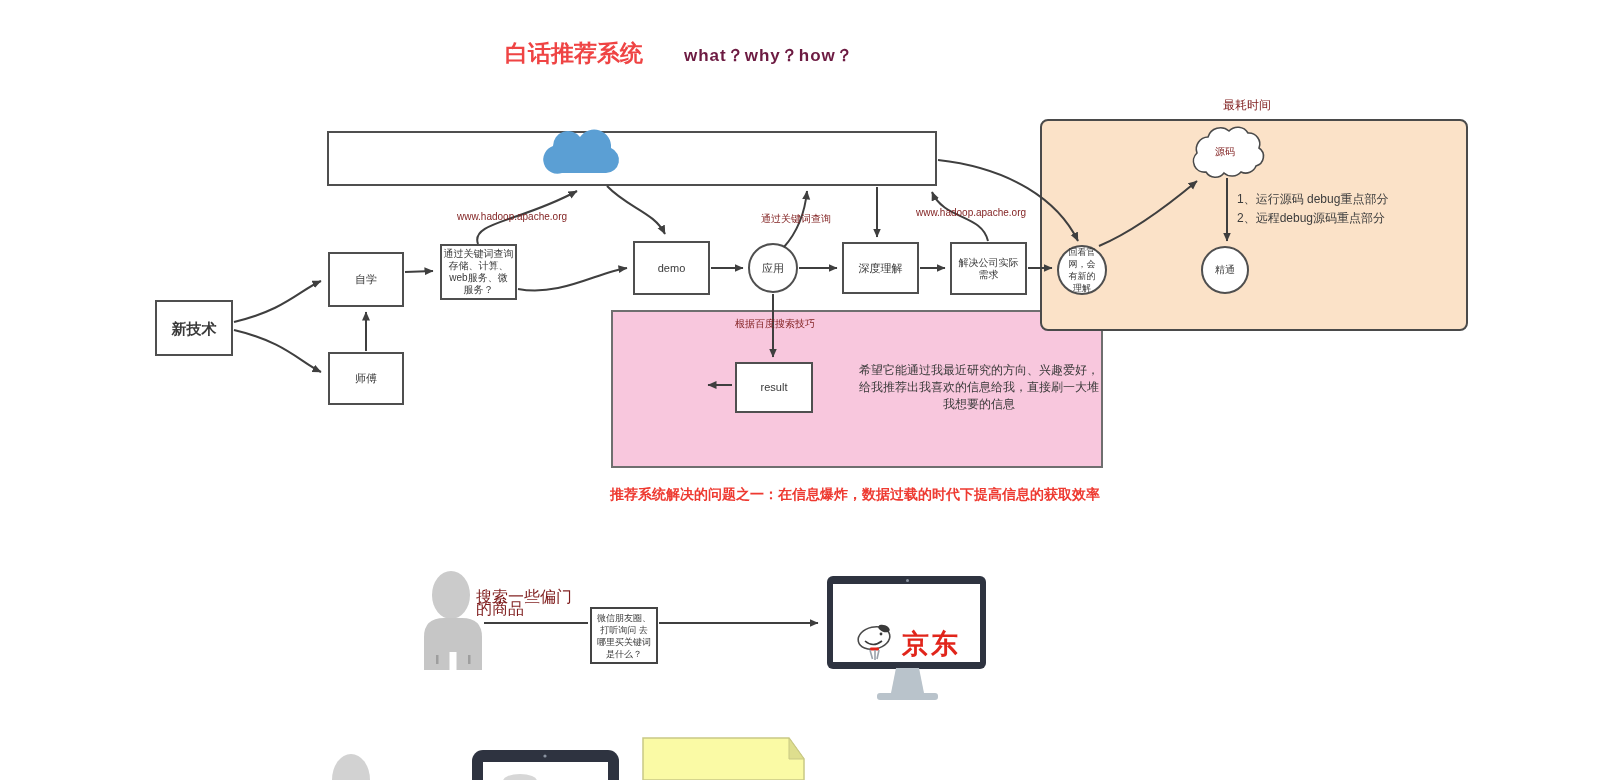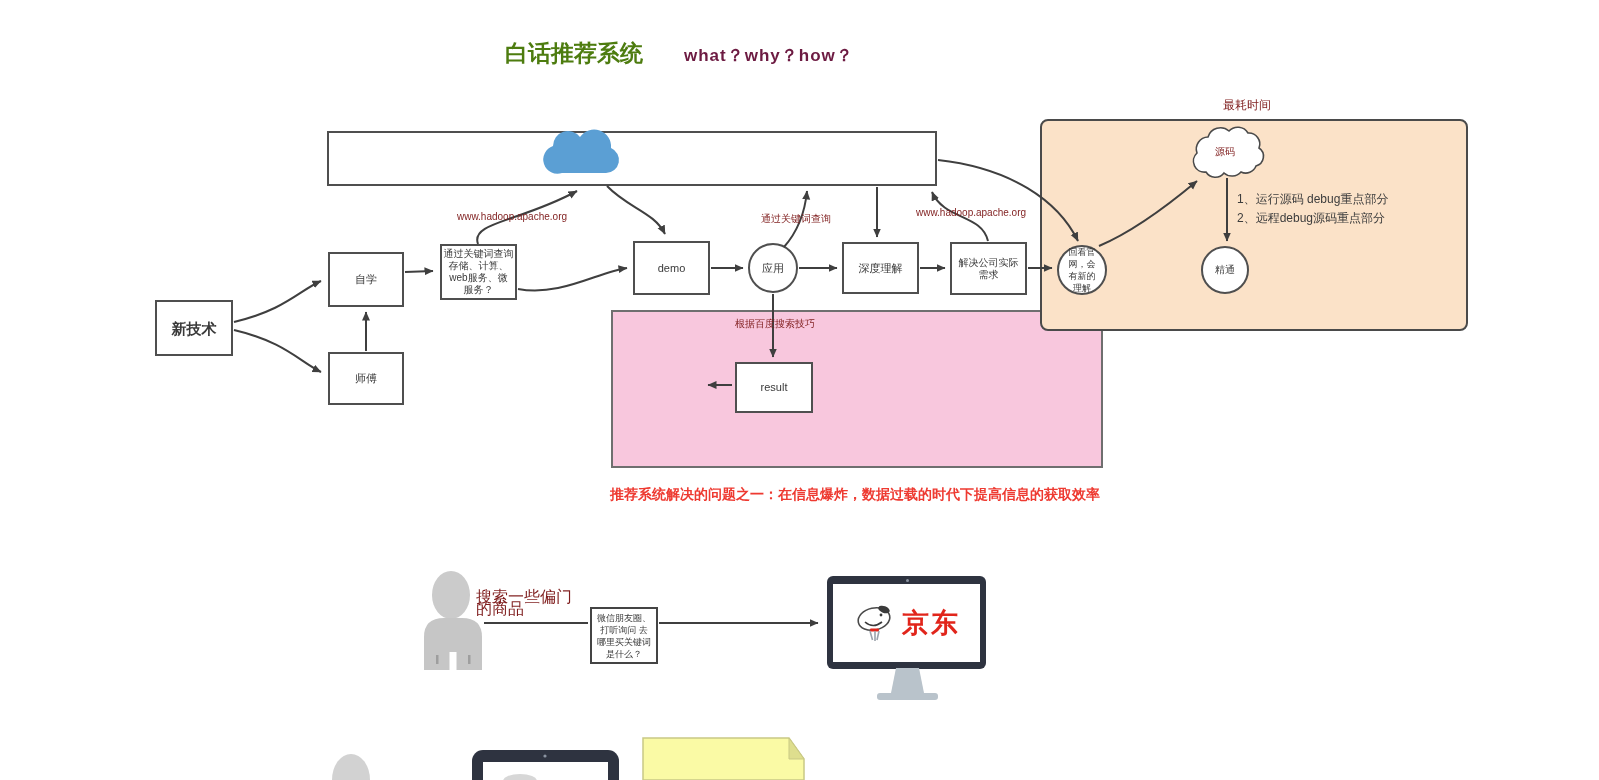--- a/index.html
+++ b/index.html
@@ -20,21 +20,21 @@
   .panel.pink{background:#f8c7dd;z-index:1;border-color:#6f6f6f;}
   .lbl{position:absolute;font-size:10px;line-height:12px;text-align:center;z-index:7;color:#7f1d1d;}
   .title-main{position:absolute;left:505px;top:38px;font-size:23px;font-weight:bold;z-index:7;}
   .title-sub{position:absolute;left:684px;top:44px;font-size:17px;font-weight:bold;z-index:7;letter-spacing:1px;}
   .debug-notes{position:absolute;left:1237px;top:190px;font-size:12px;line-height:19px;z-index:7;color:#3c3c3c;}
   .wish{position:absolute;left:843px;top:362px;width:272px;font-size:12px;line-height:17px;text-align:center;z-index:7;}
   .conclusion{position:absolute;left:455px;top:486px;width:800px;text-align:center;font-size:14px;font-weight:bold;z-index:7;}
   .shapes{position:absolute;left:0;top:0;z-index:6;pointer-events:none;}
   .monitor{position:absolute;left:827px;top:576px;width:159px;height:93px;background:#2e3340;border-radius:6px;z-index:4;}
   .monitor-screen{position:absolute;left:6px;top:8px;right:6px;bottom:7px;background:#ffffff;
-    display:flex;align-items:center;justify-content:center;gap:5px;}
+    display:flex;align-items:flex-end;justify-content:center;gap:5px;}
   .monitor-cam{position:absolute;left:50%;top:3px;width:3px;height:3px;margin-left:-1px;border-radius:50%;background:#8a93a0;}
   .jd-text{font-size:27px;font-weight:bold;letter-spacing:2px;}
   .ask-box{border-color:#444;font-size:9px;line-height:12px;}
   .small10{font-size:10px;line-height:12px;}
 </style>
 </head>
 <body>
 
 <div class="canvas">
 
@@ -91,21 +91,21 @@
       <rect x="483" y="762" width="125" height="18" fill="#ffffff"></rect>
       <ellipse cx="520" cy="781" rx="17" ry="7" fill="#d7d7d7"></ellipse>
       <circle cx="545" cy="756" r="1.6" fill="#8a93a0"></circle>
     </g>
     <g>
       <polygon points="643,738 789,738 804,759 804,780 643,780" fill="#fafaa5" stroke="#c9c985" stroke-width="1.5"></polygon>
       <polygon points="789,738 804,759 789,759" fill="#dede8e" stroke="#c9c985" stroke-width="1"></polygon>
     </g>
   </svg>
 
-  <div class="title-main" style="color: #4d7c0f;">白话推荐系统</div>
+  <div class="title-main" style="color: #ef4444;">白话推荐系统</div>
   <div class="title-sub" style="color: rgb(109, 27, 66);">what？why？how？</div>
 
   <div class="panel orange" style="left: 1040px; top: 119px; width: 428px; height: 212px; background: rgb(251, 226, 200);"></div>
   <div class="panel pink" style="left: 611px; top: 310px; width: 492px; height: 158px; background: rgb(248, 199, 221);"></div>
 
   <div class="node" style="left:327px;top:131px;width:610px;height:55px;"></div>
 
   <div class="node" style="left:155px;top:300px;width:78px;height:56px;font-size:15px;font-weight:bold;">新技术</div>
   <div class="node" style="left:328px;top:252px;width:76px;height:55px;">自学</div>
   <div class="node" style="left:328px;top:352px;width:76px;height:53px;">师傅</div>
@@ -128,20 +128,23 @@
   <div class="node circle pre" style="left:1057px;top:245px;width:50px;height:50px;font-size:9px;line-height:12px;">回看官
 网，会
 有新的
 理解</div>
   <div class="node circle small10" style="left:1201px;top:246px;width:48px;height:48px;">精通</div>
   <div class="debug-notes pre">1、运行源码 debug重点部分
 2、远程debug源码重点部分</div>
 
   <div class="lbl" style="left:715px;top:318px;width:120px;">根据百度搜索技巧</div>
   <div class="node" style="left:735px;top:362px;width:78px;height:51px;">result</div>
+  <div class="wish pre">希望它能通过我最近研究的方向、兴趣爱好，
+给我推荐出我喜欢的信息给我，直接刷一大堆
+我想要的信息</div>
 
   <div class="conclusion" style="color: rgb(238, 58, 49);">推荐系统解决的问题之一：在信息爆炸，数据过载的时代下提高信息的获取效率</div>
 
   <div class="lbl" style="left:476px;top:591px;width:110px;font-size:16px;text-align:left;">搜索一些偏门的商品</div>
   <div class="node pre ask-box" style="left:590px;top:597px;width:68px;height:57px;margin-top:10px;">微信朋友圈、
 打听询问 去
 哪里买关键词
 是什么？</div>
 
   <div class="monitor">

